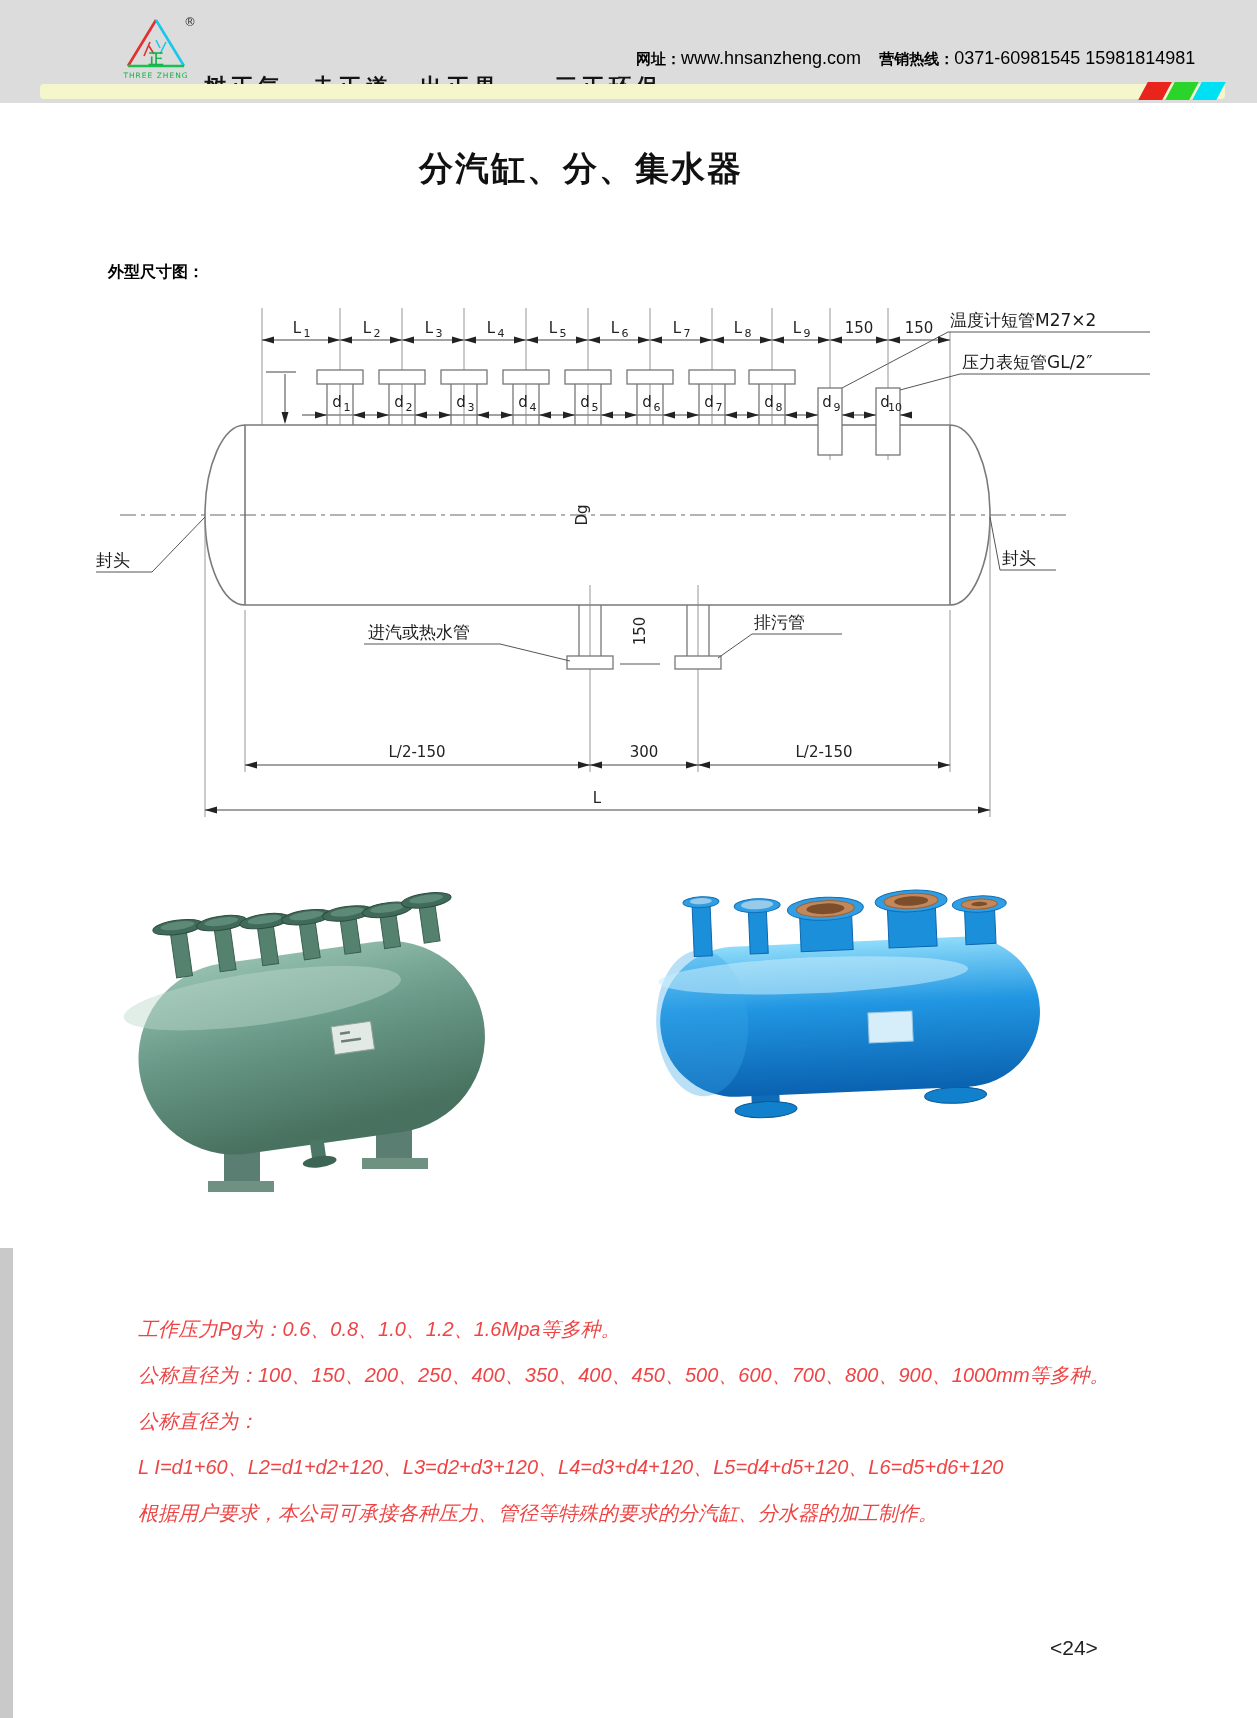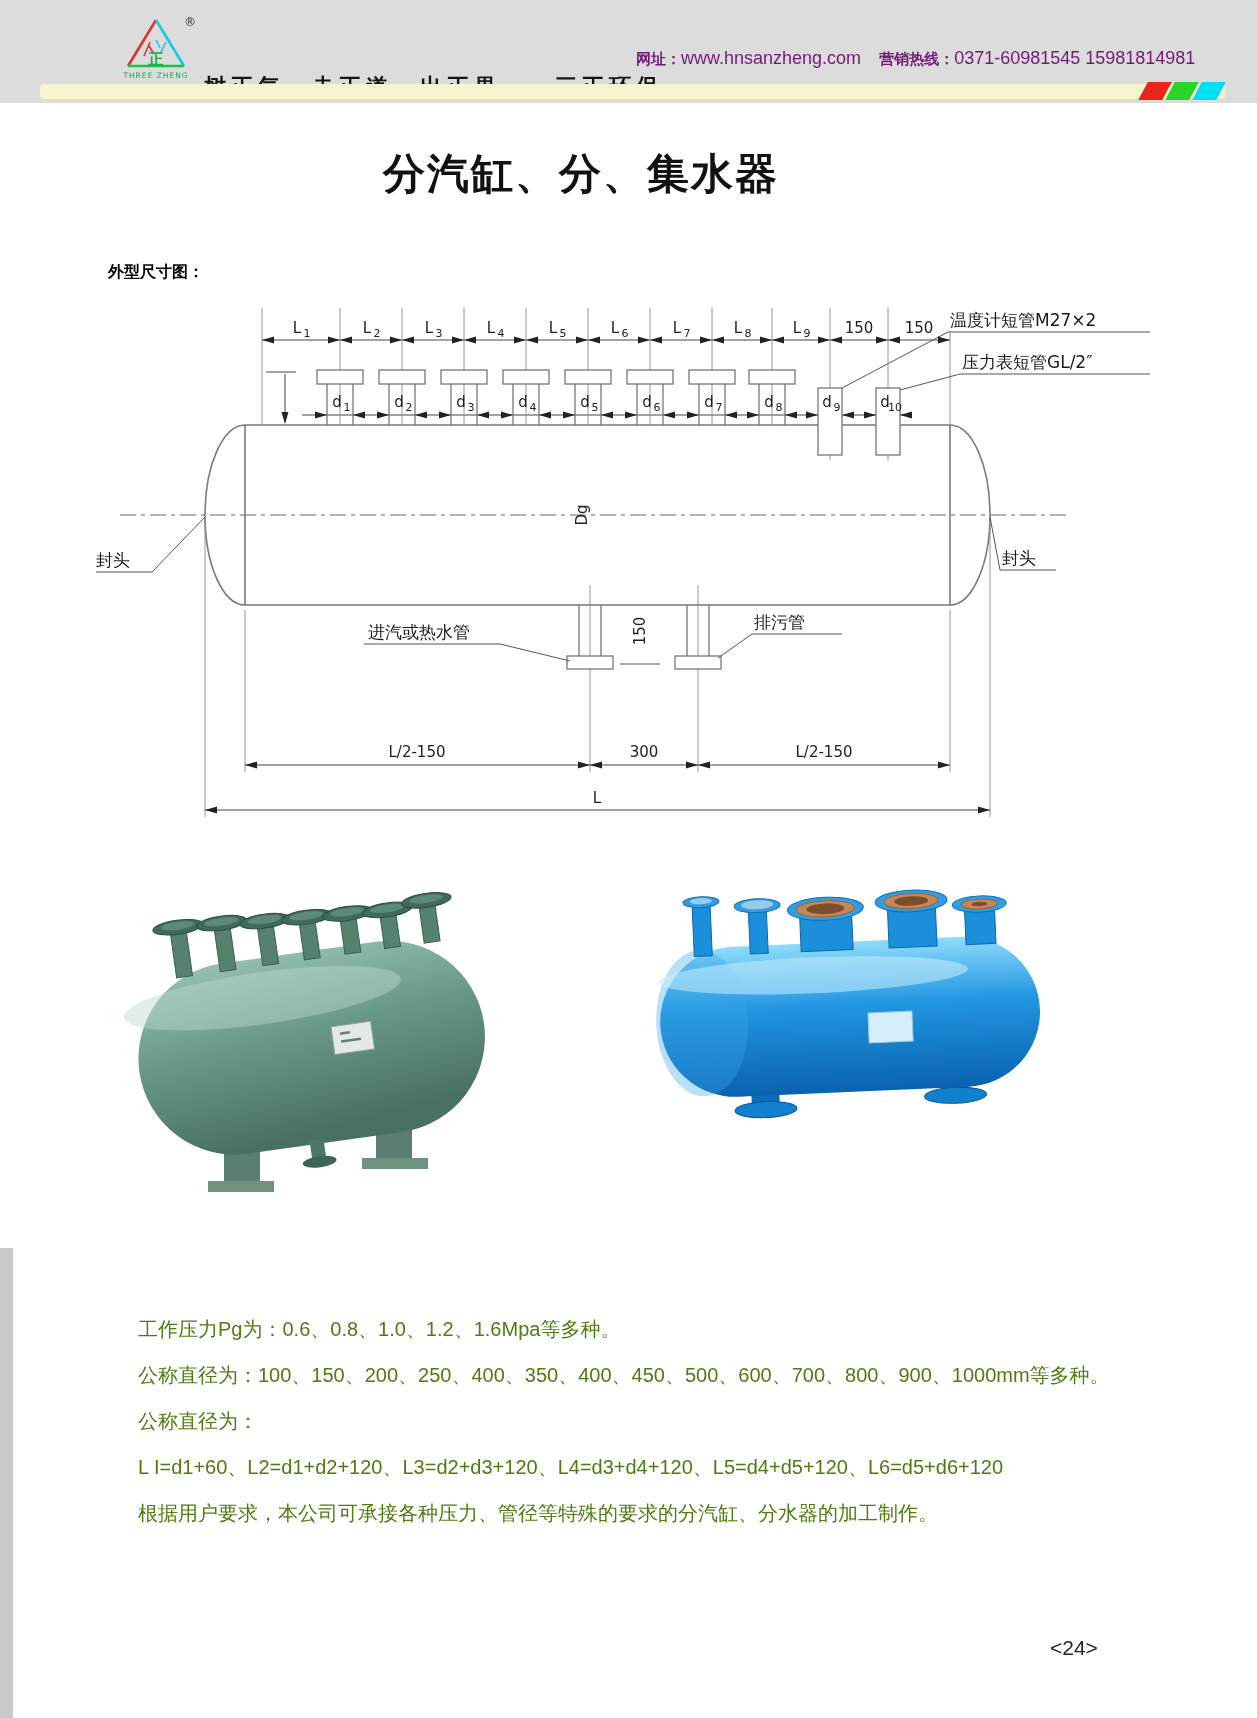--- a/index.html
+++ b/index.html
@@ -4,26 +4,26 @@
 <style>
   html,body{margin:0;padding:0;background:#fff;}
   .page{position:relative;width:1257px;height:1718px;background:#ffffff;overflow:hidden;
         font-family:"Liberation Sans",sans-serif;color:#111;}
   .abs{position:absolute;}
   
   .hdr{position:absolute;left:0;top:0;width:1257px;height:103px;background:#dcdcdc;}
   .strip{position:absolute;left:40px;top:84px;width:1185px;height:15px;background:#f6f6cd;border-radius:4px;}
   .deco{position:absolute;top:82px;width:24px;height:18px;transform:skewX(-28deg);}
   .slogan{position:absolute;left:204px;top:40px;font-size:22px;font-weight:bold;letter-spacing:5px;color:#141414;white-space:nowrap;margin-top:32px;}
-  .contact{position:absolute;left:636px;top:48px;font-size:18px;color:#701a75;white-space:nowrap;}
+  .contact{position:absolute;left:636px;top:48px;font-size:18px;color:#000000;white-space:nowrap;}
   .contact .lbl{font-size:15px;font-weight:bold;}
   
-  .title{position:absolute;left:581px;top:146px;transform:translateX(-50%);font-size:42px;font-weight:bold;letter-spacing:2px;white-space:nowrap;}
+  .title{position:absolute;left:581px;top:146px;transform:translateX(-50%);font-size:34px;font-weight:bold;letter-spacing:2px;white-space:nowrap;}
   .sec-h{font-size:16px;font-weight:bold;color:#000;}
-  .usage-line{font-size:20px;height:46px;line-height:46px;white-space:nowrap;color:#4d7c0f;}
+  .usage-line{font-size:20px;height:46px;line-height:46px;white-space:nowrap;color:#ef4444;font-style:italic;}
   .pageno{position:absolute;left:1050px;top:1636px;font-size:21px;color:#222;}
   .edge{position:absolute;left:0;top:1248px;width:13px;height:470px;background:#c9c9c9;}
   
   svg text{font-family:"DejaVu Sans",sans-serif;}
   .dimtxt{fill:#222;font-size:15px;}
   .dimsub{fill:#222;font-size:11px;}
   .anntxt{fill:#1a1a1a;font-size:17px;}
   .outline{stroke:#7a7a7a;stroke-width:1.6;fill:none;}
   .part{stroke:#777;stroke-width:1.3;fill:#ffffff;}
   .pline{stroke:#777;stroke-width:1.3;fill:none;}

